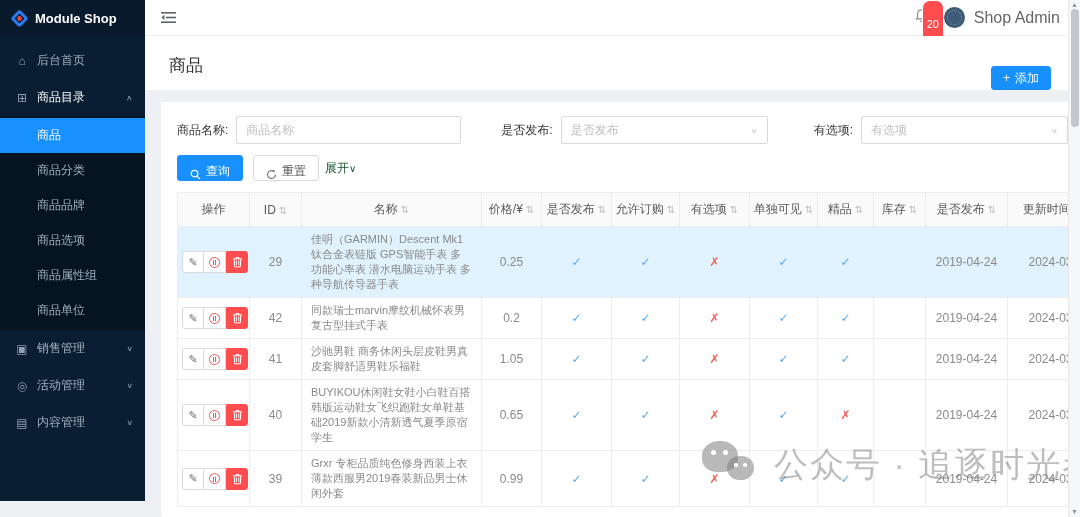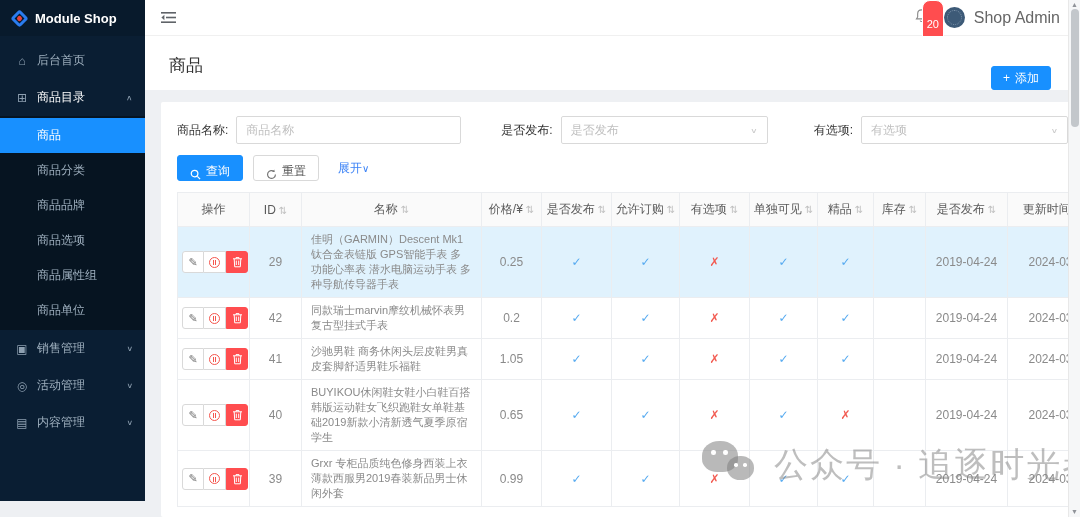--- a/index.html
+++ b/index.html
@@ -61,21 +61,21 @@
   .f-select .dn { color:#c9c9c9; font-size:10px; transform:scaleY(.7); }
   .gap1 { width:40px; } .gap2 { width:46px; }
 
   
   .btnrow { display:flex; align-items:center; margin-bottom:11px; }
   .btn { height:26px; border-radius:3px; font-size:12px; display:inline-flex; align-items:flex-end;
     gap:5px; padding:0 12px; cursor:pointer; border:1px solid #d9d9d9; background:#fff; color:#555;
     font-family:inherit; }
   .btn.primary { background:#1890ff; border-color:#1890ff; color:#fff; }
   .btn + .btn { margin-left:10px; }
-  .expand-link { color:#3b82f6; margin-left:19px; cursor:pointer; }
+  .expand-link { color:#14532d; margin-left:6px; cursor:pointer; }
   .expand-link .dn { font-size:10px; }
 
   
   .tbl-wrap { overflow:hidden; }
   table { border-collapse:collapse; table-layout:fixed; width:920px; }
   th,td { border:1px solid #ebedf0; text-align:center; font-weight:normal; }
   th { background:#fafafa; color:#595959; height:34px; font-size:12px; white-space:nowrap; cursor:pointer; }
   th .sort { color:#bfbfbf; font-size:10px; margin-left:3px; }
   td { color:#8a8a8a; padding:5px 4px; font-size:12px; }
   td.name-cell { text-align:left; padding:5px 9px; font-size:11px; line-height:15px; color:#8a8a8a; }

